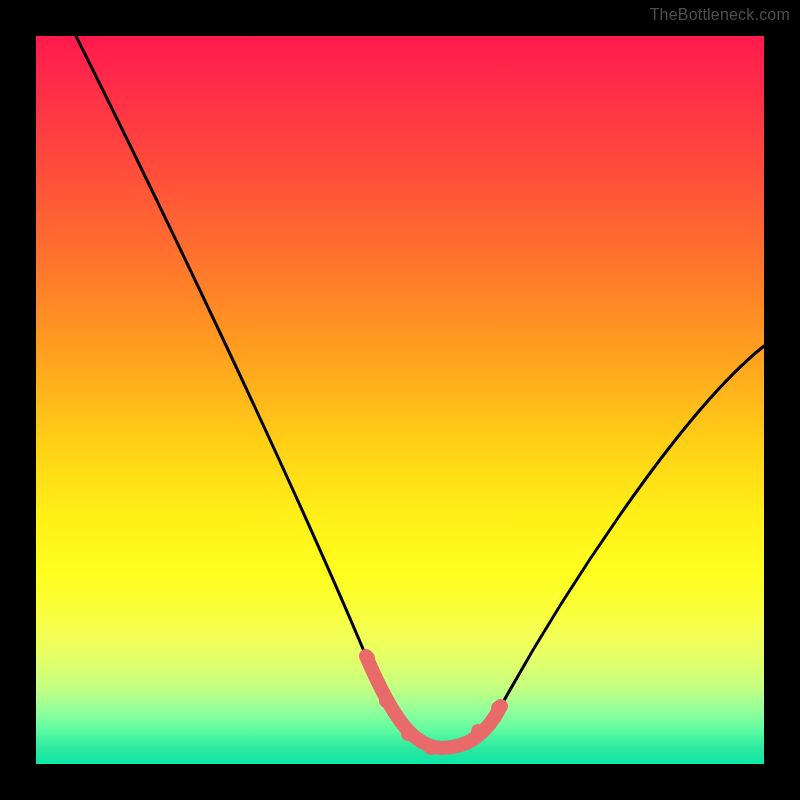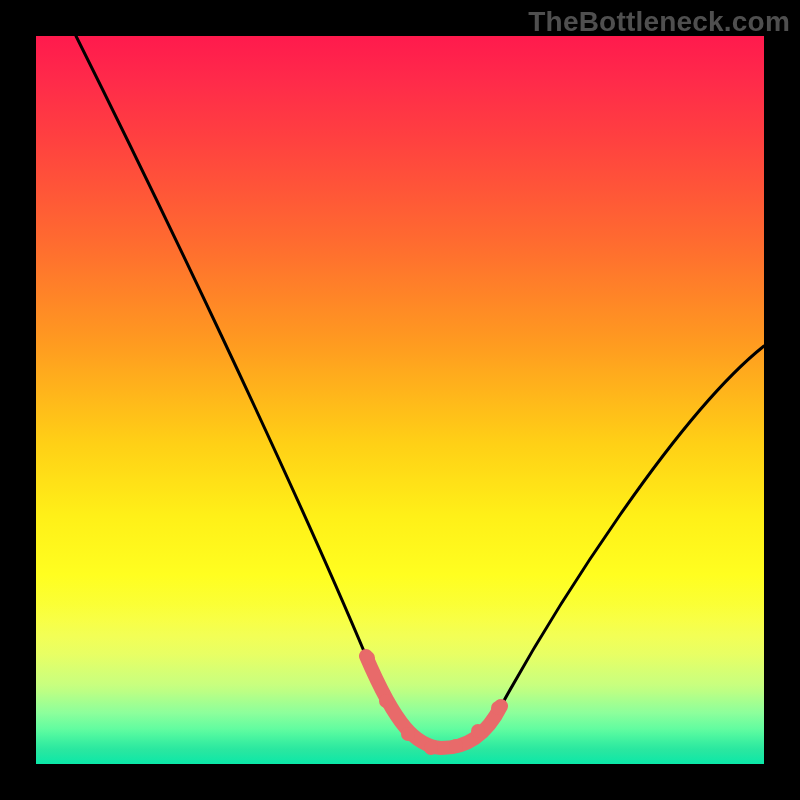--- a/index.html
+++ b/index.html
@@ -15,22 +15,22 @@
     position: relative;
     width: 800px;
     height: 800px;
     background: #000;
   }
   .watermark {
     position: absolute;
     top: 6px;
     right: 10px;
     color: #4f4f4f;
-    font-size: 28px;
-    font-weight: 700;
+    font-size: 16px;
+    font-weight: 400;
     letter-spacing: 0.2px;
     z-index: 10;
   }
   .plot-area {
     position: absolute;
     left: 36px;
     top: 36px;
     width: 728px;
     height: 728px;
     overflow: hidden;

